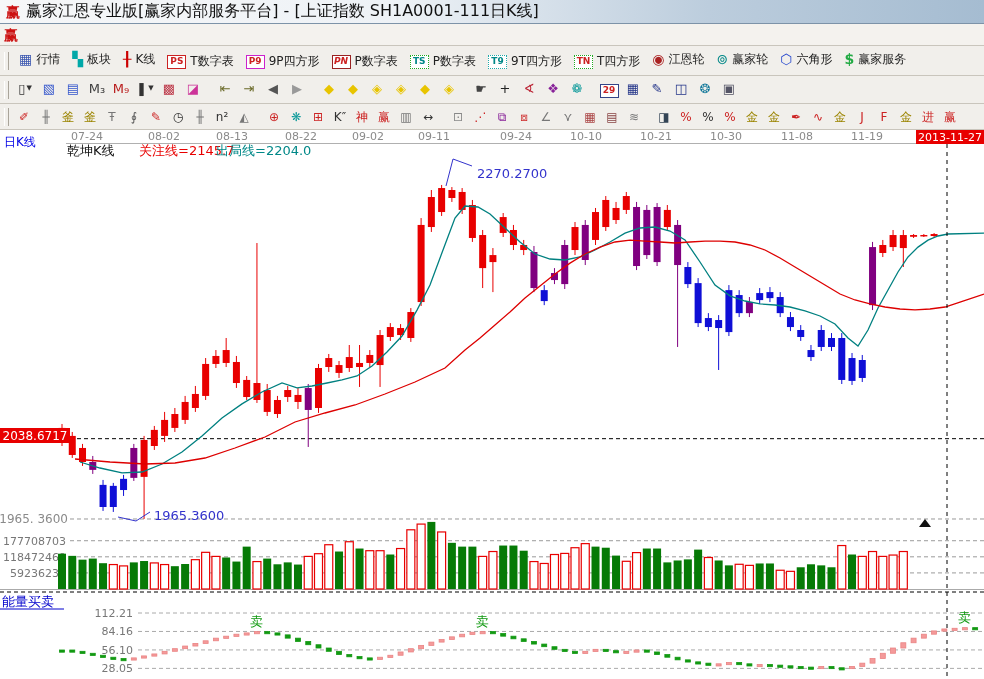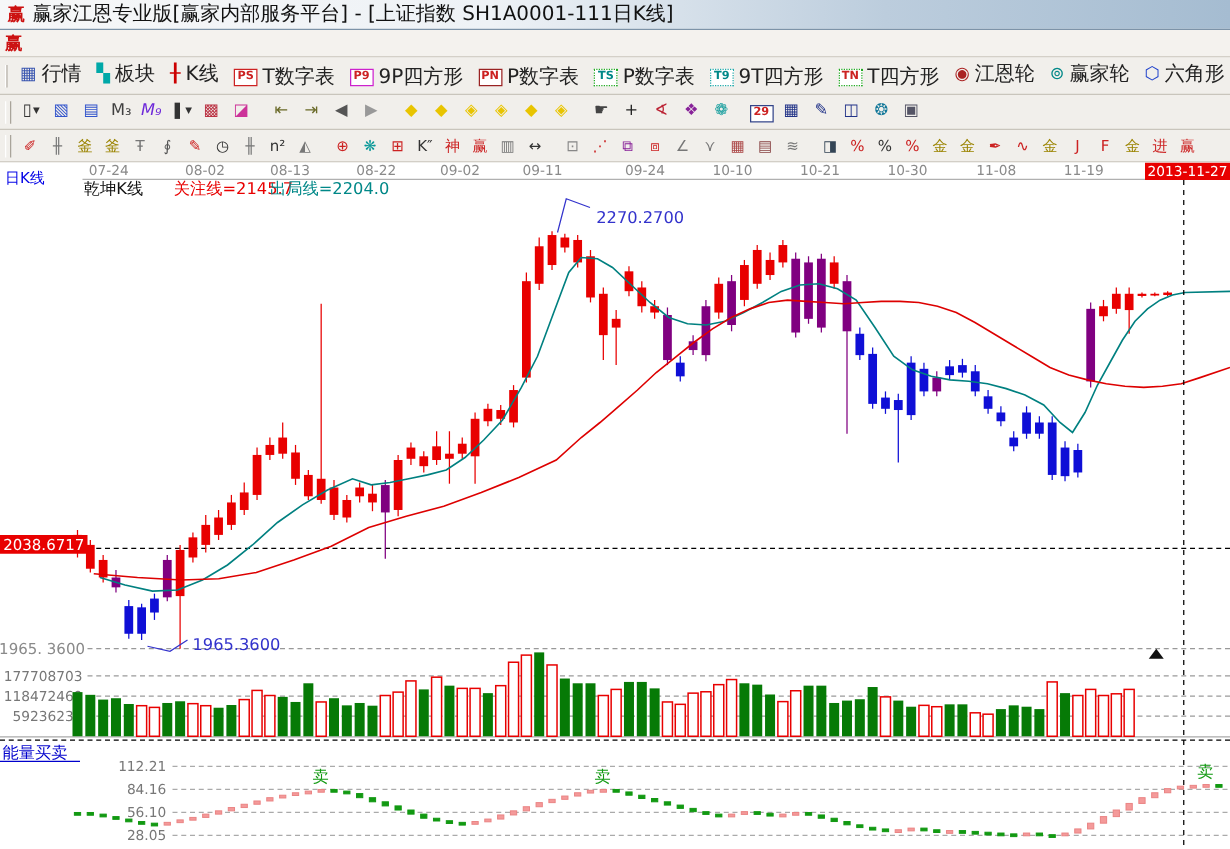--- a/index.html
+++ b/index.html
@@ -10,21 +10,21 @@
     border-bottom:1px solid #7d93a8}
   .logo{color:#cc1111;font-weight:bold;font-size:14px;line-height:1}
   .title-text{font-size:16px;color:#111;white-space:nowrap}
   .menubar{height:22px;display:flex;align-items:center;background:#f4f2ee;border-bottom:1px solid #c9c5bc;padding:0 4px;gap:1px}
   .menu-item{padding:2px 8px;color:#111;cursor:default;white-space:nowrap}
   .toolbar{display:flex;align-items:center;background:#f1efeb;border-bottom:1px solid #c9c5bc;padding:0 2px;white-space:nowrap}
   .tb1{height:30px}.tb2{height:28px}.tb3{height:26px}
   .grip{width:5px;height:18px;margin:0 4px 0 2px;border-left:1px solid #fff;border-right:1px solid #a9a49a}
   .tbtn{display:inline-flex;align-items:center;gap:4px;padding:2px 6px;cursor:default}
   .ticon{font-size:14px;line-height:1}
-  .tlabel{font-size:16px;color:#222}
+  .tlabel{font-size:12px;color:#222}
   .boxicon{display:inline-flex;align-items:center;justify-content:center;min-width:19px;height:14px;
     border:1px solid;font-size:9px;font-weight:bold;background:#fff;line-height:1}
   .boxicon.dotted{border-style:dotted}
   .ibtn{min-width:24px;height:22px;display:inline-flex;align-items:center;justify-content:center;font-size:13px;line-height:1;cursor:default}
   .ibtn3{min-width:22px;height:20px;font-size:12px}
   .sep{width:1px;height:18px;background:#b5b1a8;margin:0 4px;box-shadow:1px 0 0 #fff}
   .caret{font-size:7px;color:#333;margin-left:1px}
   #chart-wrap{position:relative;width:984px;height:549px;background:#fff}
   svg text{font-family:"DejaVu Sans","Liberation Sans",sans-serif}
 </style>
@@ -51,21 +51,21 @@
       </span><span class="tbtn">
         <span class="ticon" style="color: rgb(204, 0, 0);">╂</span>
         <span class="tlabel">K线</span>
       </span><span class="tbtn">
         <span class="boxicon" style="border-color: rgb(204, 34, 34); color: rgb(204, 34, 34);">PS</span>
         <span class="tlabel">T数字表</span>
       </span><span class="tbtn">
         <span class="boxicon" style="border-color: rgb(204, 34, 204); color: rgb(204, 34, 34);">P9</span>
         <span class="tlabel">9P四方形</span>
       </span><span class="tbtn">
-        <span class="boxicon" style="border-color: rgb(153, 34, 34); color: rgb(204, 34, 34);">PN</span>
+        <span class="boxicon" style="border-color: rgb(153, 34, 34); color: rgb(204, 34, 34); font-style: italic;">PN</span>
         <span class="tlabel">P数字表</span>
       </span><span class="tbtn">
         <span class="boxicon dotted" style="border-color: rgb(34, 170, 34); color: rgb(0, 136, 136);">TS</span>
         <span class="tlabel">P数字表</span>
       </span><span class="tbtn">
         <span class="boxicon dotted" style="border-color: rgb(34, 170, 170); color: rgb(0, 136, 136);">T9</span>
         <span class="tlabel">9T四方形</span>
       </span><span class="tbtn">
         <span class="boxicon dotted" style="border-color: rgb(34, 170, 34); color: rgb(204, 34, 34);">TN</span>
         <span class="tlabel">T四方形</span>
@@ -89,21 +89,21 @@
   <span id="tb2-items"><span class="ibtn">
         <span style="color: rgb(51, 51, 51);">▯</span>
         <span class="caret">▼</span>
       </span><span class="ibtn">
         <span style="color: rgb(51, 85, 204);">▧</span>
       </span><span class="ibtn">
         <span style="color: rgb(51, 85, 204);">▤</span>
       </span><span class="ibtn">
         <span style="color: #404040;">M₃</span>
       </span><span class="ibtn">
-        <span style="color: #6d28d9; font-style: italic;">M₉</span>
+        <span style="color: #b91c1c;">M₉</span>
       </span><span class="ibtn">
         <span style="color: rgb(51, 51, 51);">❚</span>
         <span class="caret">▼</span>
       </span><span class="ibtn">
         <span style="color: rgb(187, 51, 68);">▩</span>
       </span><span class="ibtn">
         <span style="color: rgb(204, 51, 153);">◪</span>
       </span><span class="sep"></span><span class="ibtn">
         <span style="color: rgb(107, 107, 42);">⇤</span>
       </span><span class="ibtn">

